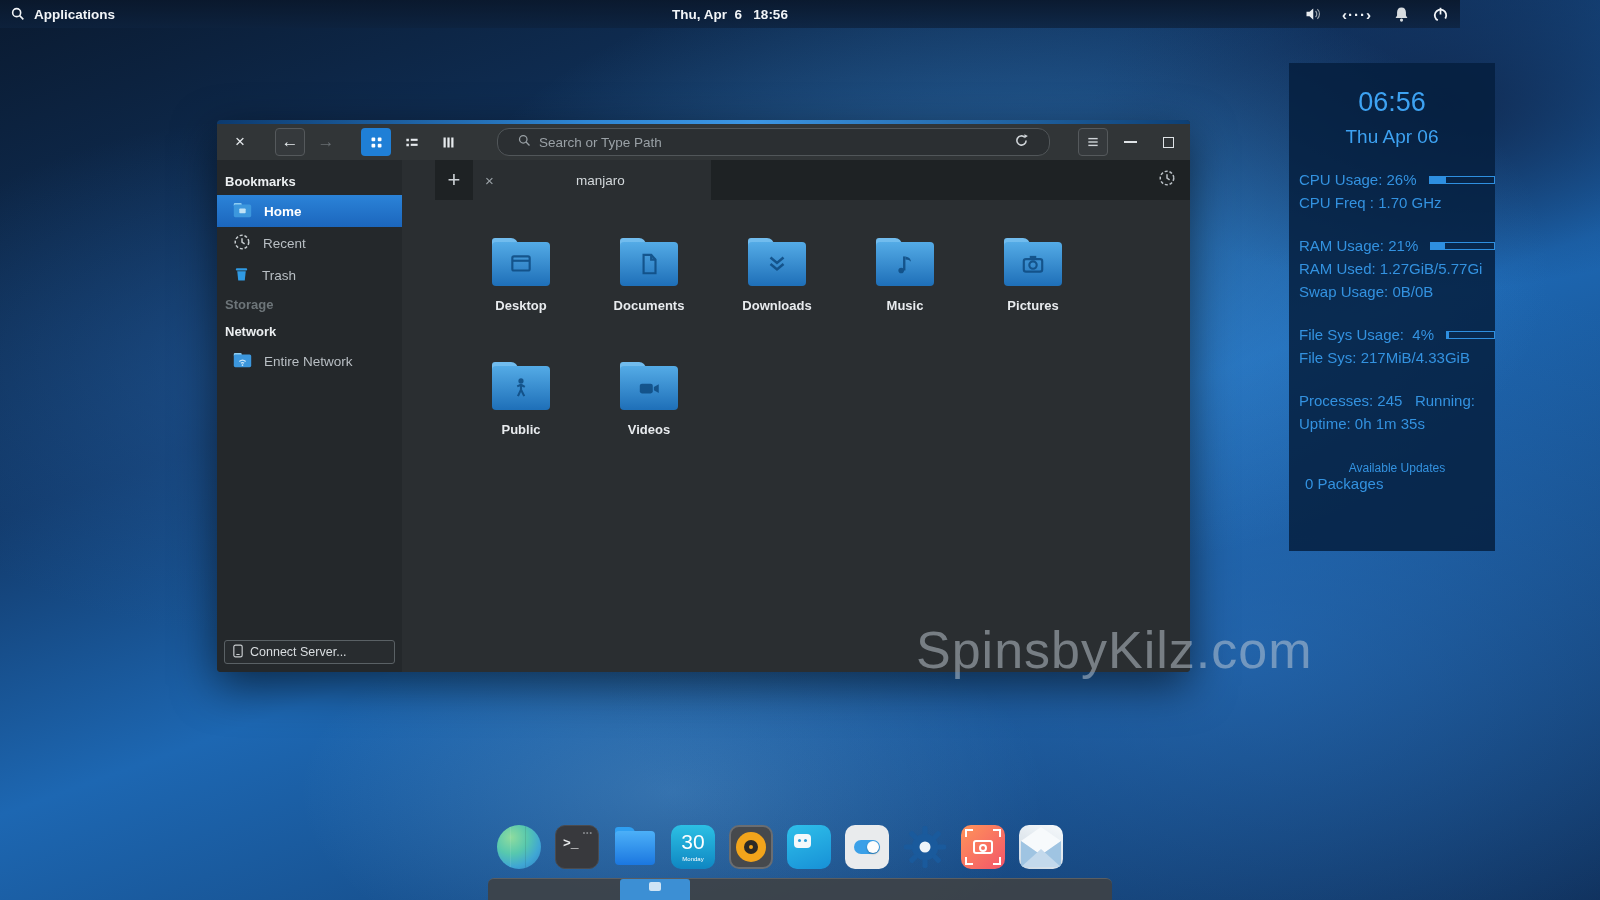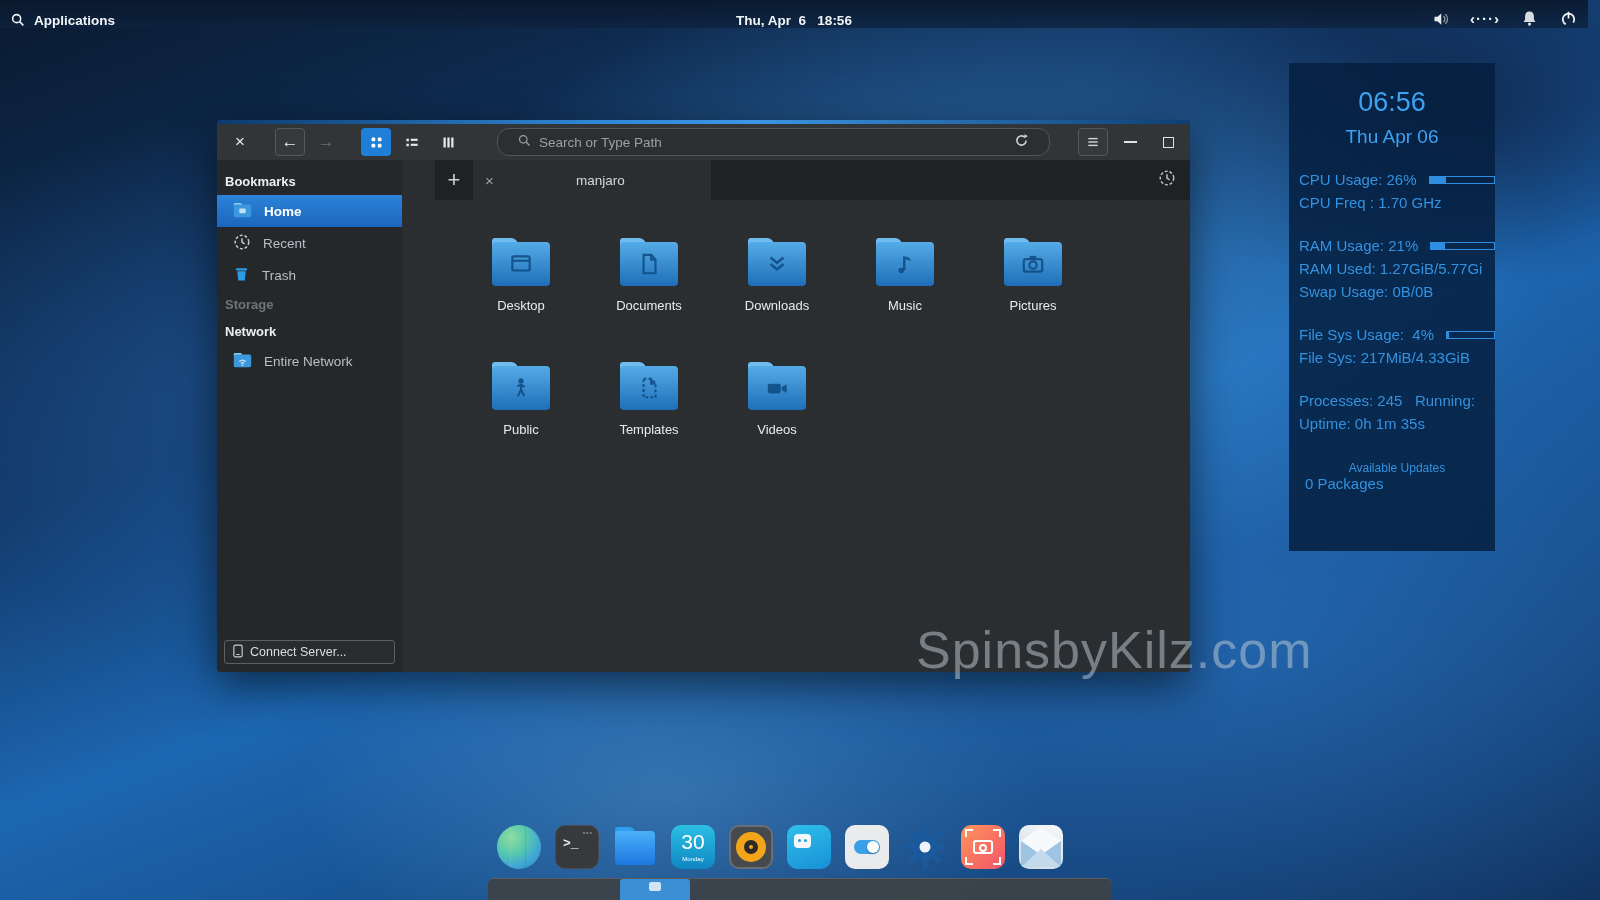--- a/index.html
+++ b/index.html
@@ -11,22 +11,22 @@
     background:
       radial-gradient(900px 500px at 62% 30%, rgba(70,155,225,.55), transparent 62%),
       radial-gradient(700px 420px at 18% 42%, rgba(38,100,170,.5), transparent 62%),
       radial-gradient(1000px 620px at 78% 72%, rgba(45,120,200,.5), transparent 65%),
       radial-gradient(620px 320px at 42% 88%, rgba(130,195,245,.28), transparent 60%),
       radial-gradient(500px 260px at 90% 12%, rgba(15,35,70,.8), transparent 70%),
       linear-gradient(160deg, #0a1a30 0%, #123a6b 35%, #1d67b2 55%, #0e2c55 100%);
   }
 
   
-  .panel { position:absolute; top:0; left:0; width:1588px; height:28px; z-index:50;
-    display:flex; align-items:flex-end; padding:0 10px;
+  .panel { position:absolute; top:0; left:0; width:1460px; height:28px; z-index:50;
+    display:flex; align-items:center; padding:0 10px;
     background:linear-gradient(180deg, rgba(10,24,44,.92), rgba(13,34,62,.78));
     color:#f2f5f8; }
   .panel .left { display:flex; align-items:center; gap:8px; font-weight:bold; font-size:13.5px; }
   .panel .center { position:absolute; left:0; right:0; text-align:center; font-weight:bold; font-size:13.5px; white-space:pre; pointer-events:none; }
   .panel .right { margin-left:auto; display:flex; align-items:center; gap:20px; }
   .tray-glyph { font-size:15px; letter-spacing:1px; color:#eef2f6; font-weight:bold; }
   .panel svg { display:block; }
 
   
   .window { position:absolute; left:217px; top:120px; width:973px; height:552px; z-index:10;
@@ -63,21 +63,21 @@
 
   
   .main { flex:1; display:flex; flex-direction:column; min-width:0; }
   .tabbar { height:40px; background:#1e2224; display:flex; align-items:stretch; flex-shrink:0; }
   .addtab { width:38px; display:flex; align-items:center; justify-content:center; color:#cdd2d6; font-size:22px; font-weight:300; }
   .tab { width:238px; background:#2a2e31; display:flex; align-items:center; padding:0 12px; gap:8px; }
   .tab .close { color:#9aa1a6; font-size:15px; }
   .tab .label { flex:1; text-align:center; color:#d3d8db; font-size:13.5px; }
   .tab-right { margin-left:auto; display:flex; align-items:center; padding-right:14px; }
 
-  .filegrid { flex:1; background:#2a2e31; padding:24px 16px 0 22px; display:flex; flex-wrap:wrap; align-content:flex-start; }
+  .filegrid { flex:1; background:#2a2e31; padding:24px 16px 0 22px; display:flex; flex-wrap:wrap; align-content:flex-start;font-weight:bold; }
   .file-item { width:128px; height:124px; display:flex; flex-direction:column; align-items:center; }
   .file-label { margin-top:12px; color:#e8ebee; font-size:13px; }
   .folder { position:relative; width:58px; height:48px; margin-top:14px; }
   .folder .ftab { position:absolute; top:0; left:0; width:26px; height:10px; border-radius:3px 7px 0 0; background:#71bcee; }
   .folder .fbody { position:absolute; top:4px; left:0; width:58px; height:44px; border-radius:4px;
     background:linear-gradient(180deg,#54abe6 0%, #1e6fb8 100%);
     display:flex; align-items:center; justify-content:center; }
   .folder svg { opacity:.85; }
 
   
@@ -405,32 +405,20 @@
               <div class="fbody">
             <svg width="26" height="26" viewBox="0 0 24 24">
                   <circle cx="12" cy="5.5" r="2.4" fill="#0e4a80"></circle>
                   <path d="M12 8.5v5 M8.5 10.5l3.5-1.5 3.5 2 M12 13.5l-2.8 6 M12 13.5l3 6" fill="none" stroke="#0e4a80" stroke-width="2"></path>
                 </svg>
           </div>
             </div>
           <div class="file-label">Public</div>
         </div>
 
-        <div class="file-item">
-          <div class="folder">
-              <div class="ftab"></div>
-              <div class="fbody">
-            <svg width="26" height="26" viewBox="0 0 24 24">
-                  <path d="M7 3.5h7l4 4.5v12.5H7z" fill="none" stroke="#0e4a80" stroke-width="2" stroke-dasharray="2.6 2"></path>
-                  <path d="M14 3.5V8h4" fill="none" stroke="#0e4a80" stroke-width="2"></path>
-                </svg>
-          </div>
-            </div>
-          <div class="file-label">Templates</div>
-        </div>
 
         <div class="file-item">
           <div class="folder">
               <div class="ftab"></div>
               <div class="fbody">
             <svg width="26" height="26" viewBox="0 0 24 24">
                   <rect x="3.5" y="8" width="12" height="9" rx="2" fill="#0e4a80"></rect>
                   <polygon points="16.5,11 21,8.5 21,16.5 16.5,14" fill="#0e4a80"></polygon>
                 </svg>
           </div>

